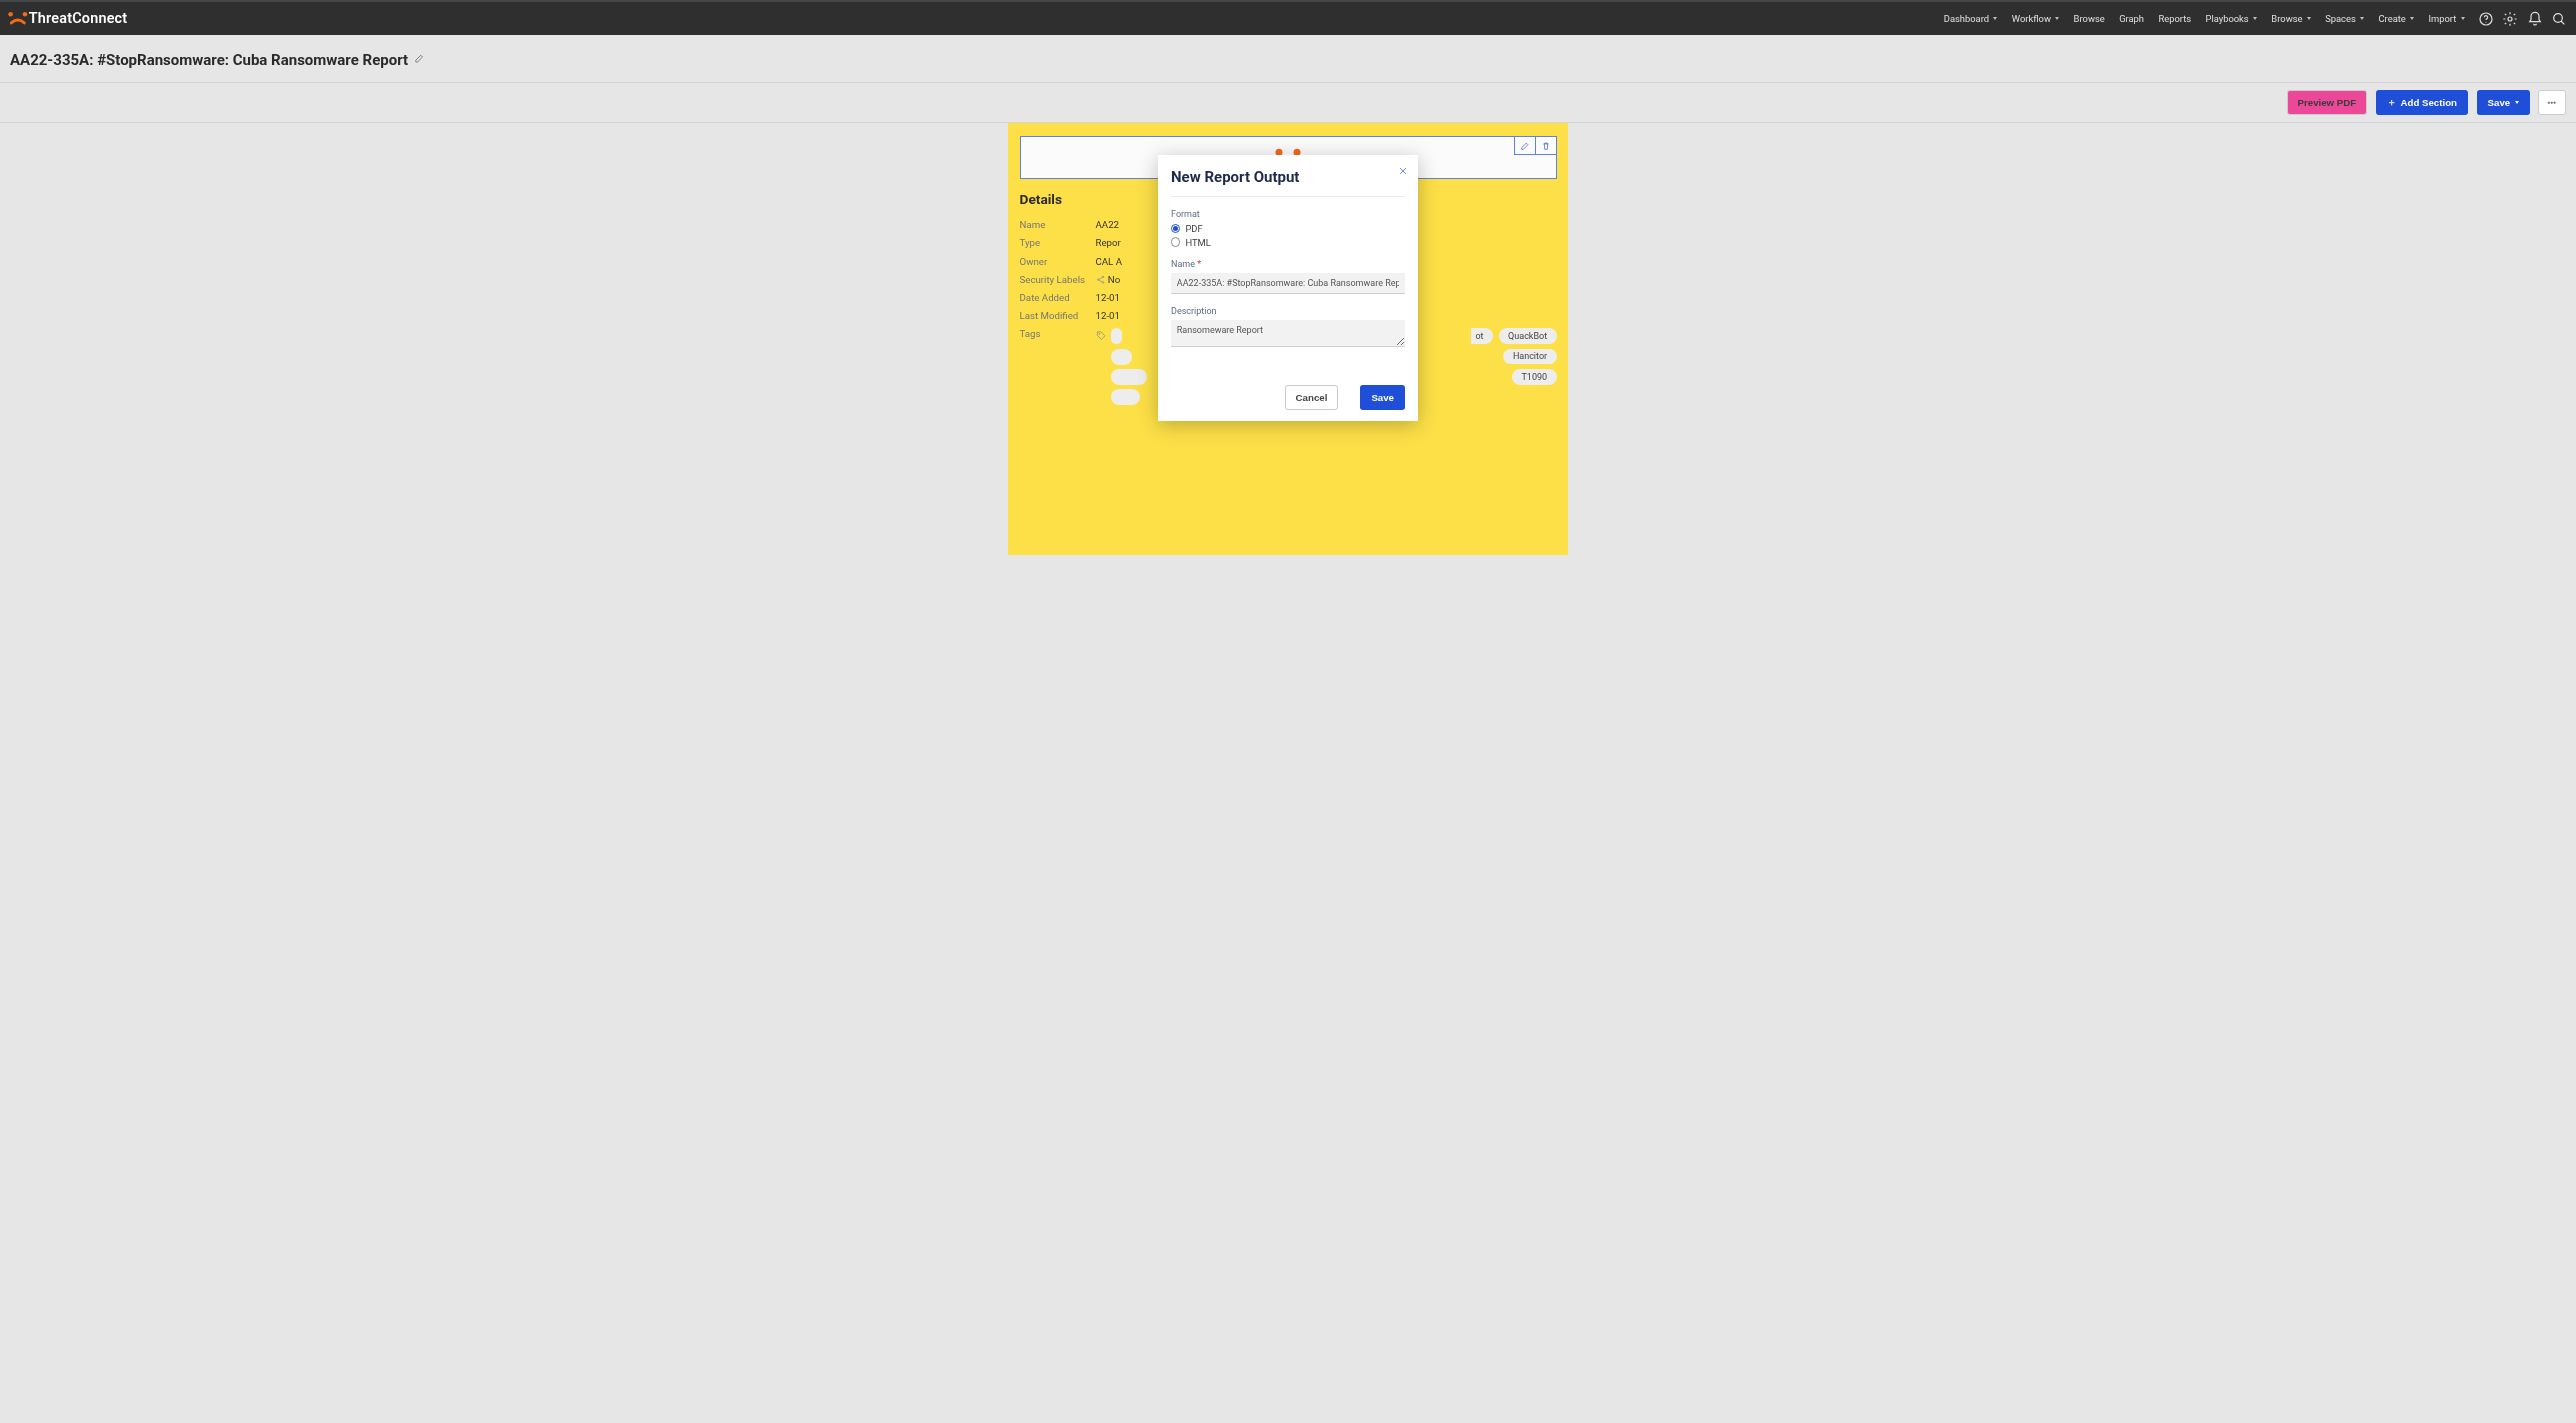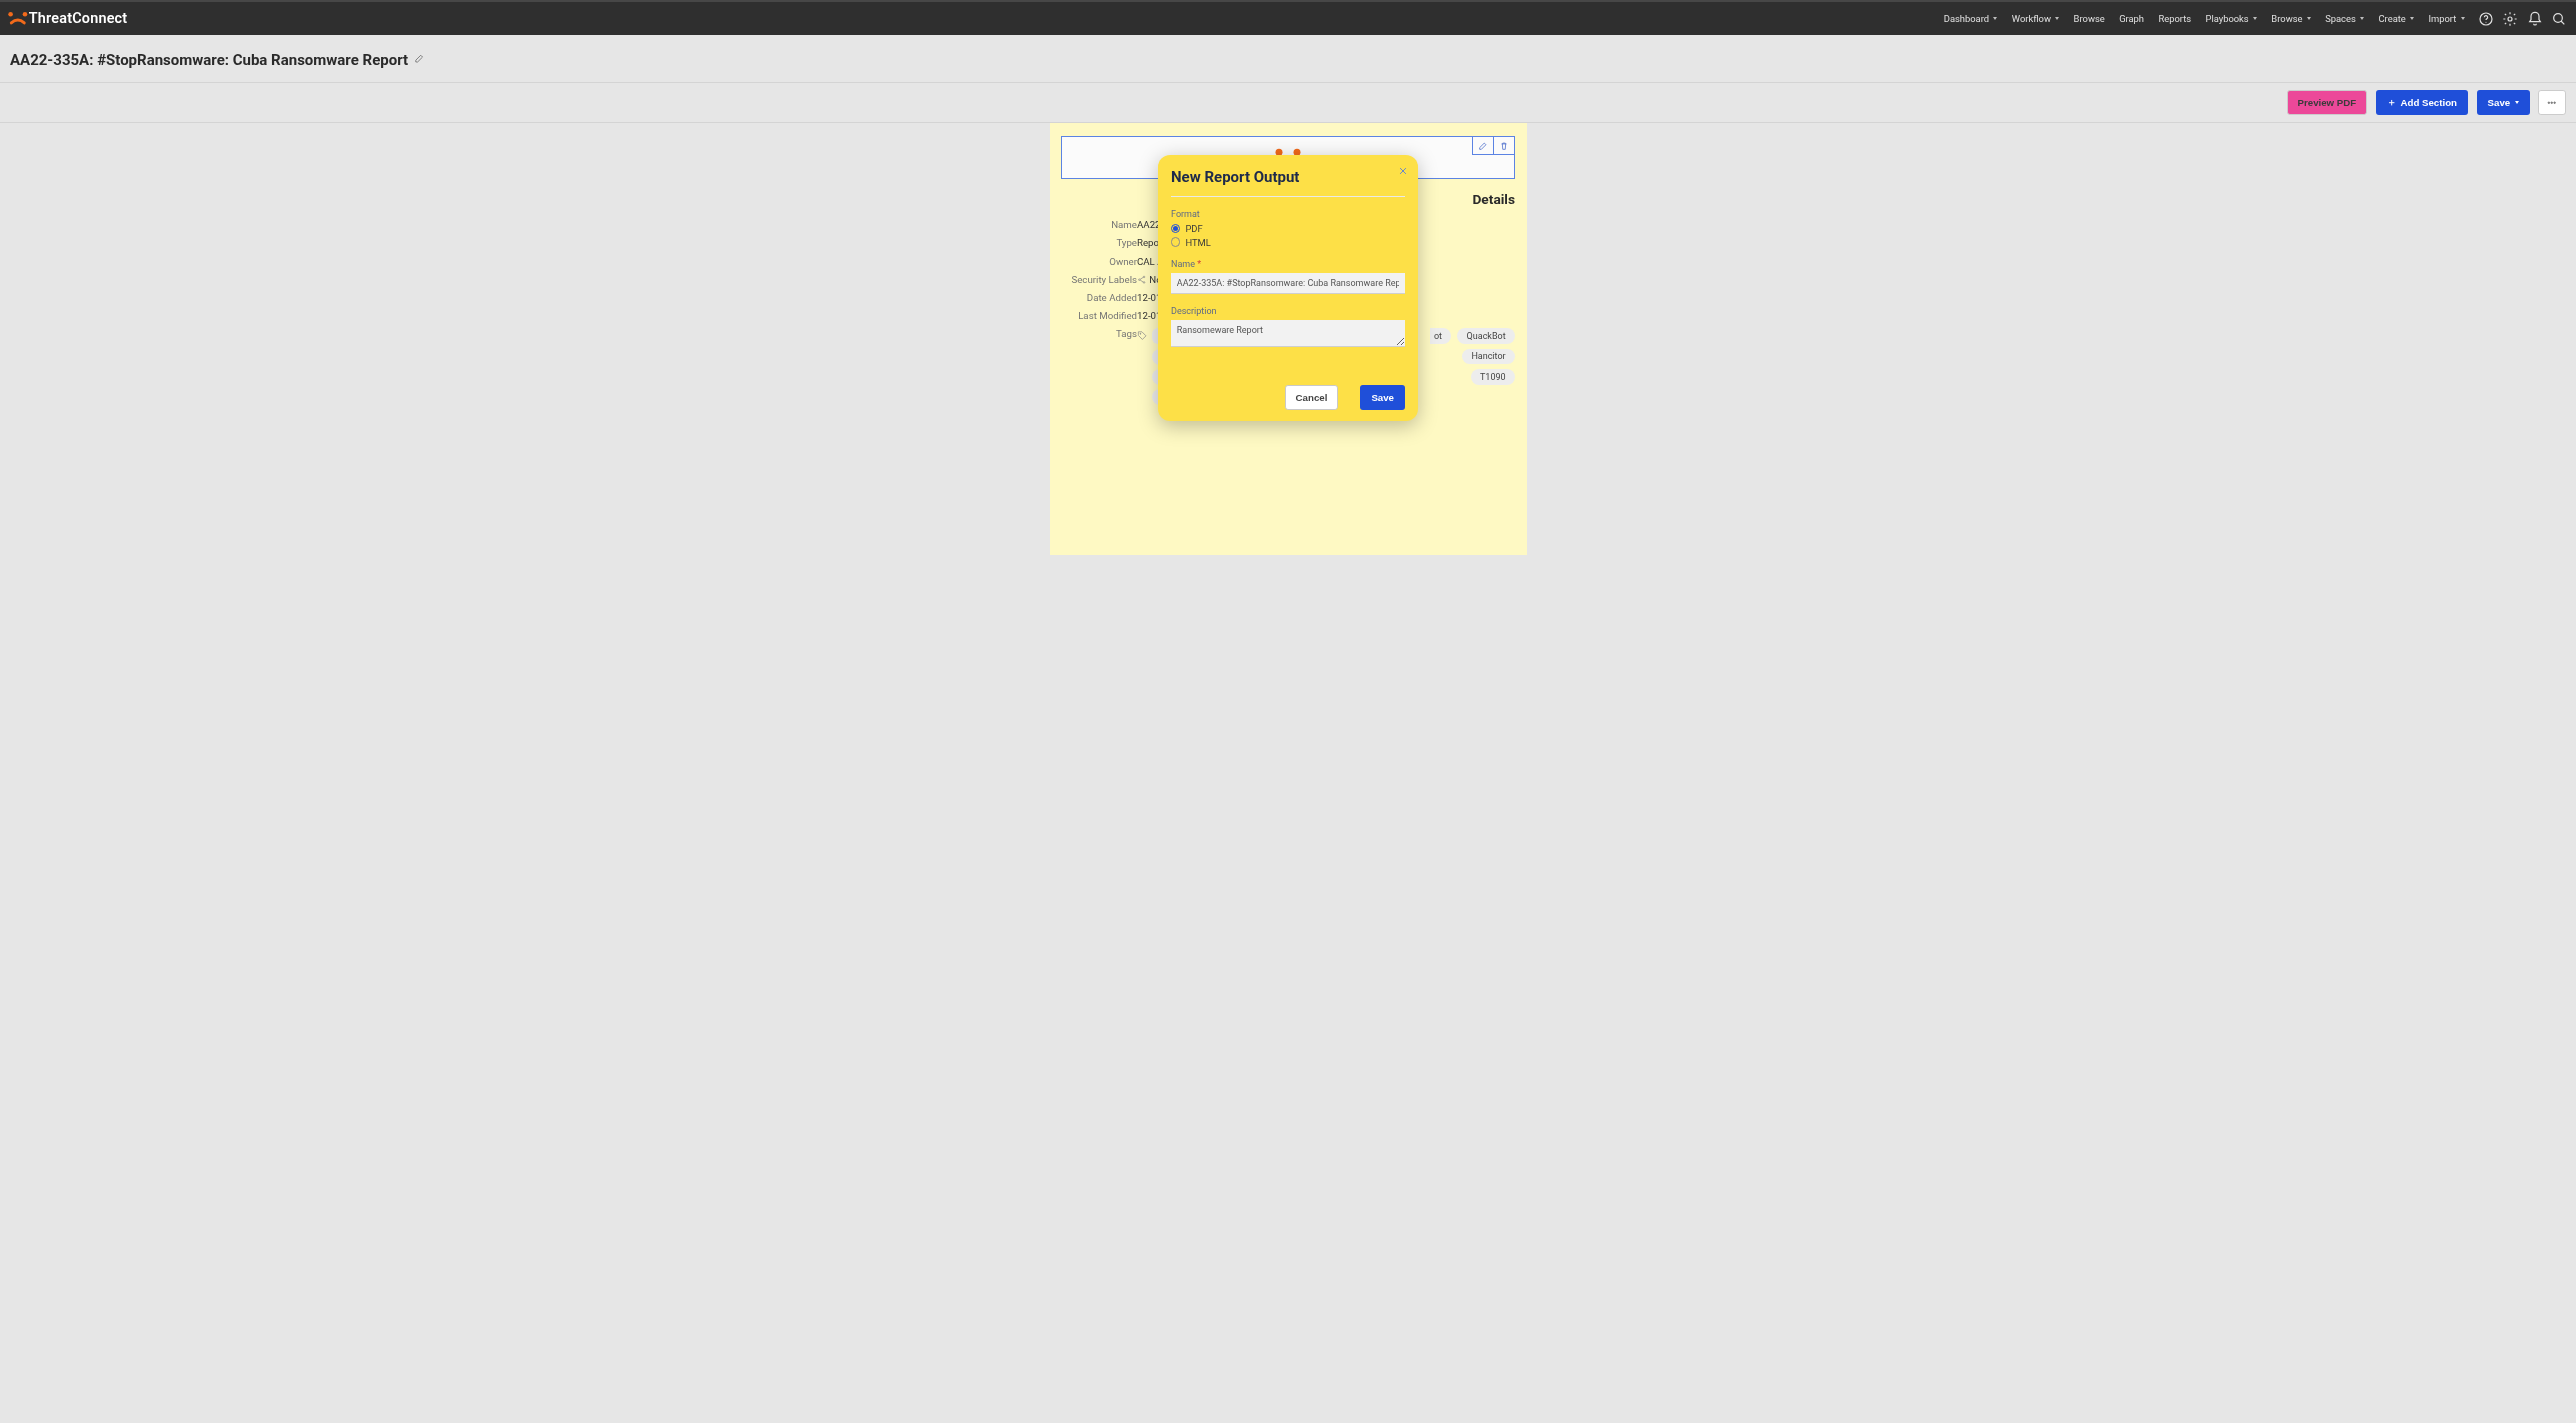--- a/index.html
+++ b/index.html
@@ -21,36 +21,36 @@
 .pencil-sm svg { stroke: #696969; fill: none; stroke-width: 1.8; width: 10.8px; height: 10.8px; cursor: pointer; }
 
 .actionbar { background: #e6e6e6; padding: 7.2px 10px; border-bottom: 0.7px solid #d4d4d4; display: flex; justify-content: flex-end; gap: 8.6px; }
 .btn { border-radius: 2.9px; font-size: 9.7px; font-weight: 600; padding: 5.8px 10px; cursor: pointer; display: inline-flex; align-items: center; gap: 4.3px; border: 0.7px solid transparent; }
 .btn-outline { background: #ec4899; color: #3b3b3b; border-color: #ccc; }
 .btn-primary { background: #1f4fd9; color: #fff; }
 .btn-icon { background: #fff; border: 0.7px solid #ccc; padding: 5.8px 7.2px; }
 .btn-icon svg { stroke: #777; fill: none; stroke-width: 2; }
 
 .canvas { display: flex; justify-content: center; padding: 0; }
-.paper { background: #fef9c3; width: 477px; min-height: 432px; padding: 13px 11.5px; text-align: right; }
+.paper { background: #fde047; width: 560px; min-height: 432px; padding: 13px 11.5px; }
 .img-block { border: 0.7px solid #5b83e3; height: 43px; position: relative; display: flex; align-items: center; justify-content: center; margin-bottom: 11.5px; background: #fbfbfb; }
 .img-tools { position: absolute; top: 0; right: 0; display: flex; }
 .img-tool { width: 21px; height: 17.3px; border-left: 0.7px solid #5b83e3; border-bottom: 0.7px solid #5b83e3; display: flex; align-items: center; justify-content: center; cursor: pointer; }
 .img-tool svg { width: 10px; height: 10px; stroke: #4468c9; fill: none; stroke-width: 1.8; }
 .details-h { font-size: 13.7px; font-weight: 700; color: #2a2a2a; margin-bottom: 8.6px; }
 .detail-row { display: flex; padding: 3.6px 0; font-size: 9.7px; }
 .detail-label { width: 76px; color: #757575; }
 .detail-val { color: #333; }
 .tags-cont { display: flex; flex-wrap: wrap; gap: 5.8px; align-items: flex-start; }
 .tag-pill { background: #ededed; border-radius: 8.6px; padding: 2.9px 9.4px; font-size: 9px; color: #444; white-space: nowrap; }
 .tag-placeholder { background: #ededed; border-radius: 8.6px; height: 16px; }
 .tag-icon svg { stroke: #888; fill: none; stroke-width: 1.6; width: 10.8px; height: 10.8px; margin-top: 1.4px; }
 
 .modal-backdrop { position: fixed; inset: 0; display: flex; align-items: flex-start; justify-content: center; pointer-events: none; }
-.modal { pointer-events: auto; background: #fde047; width: 260px; border-radius: 12px; box-shadow: 0 4.3px 20px rgba(0,0,0,.25); margin-top: 155px; padding: 13px 13px 11.5px; position: relative; }
+.modal { pointer-events: auto; background: #ffffff; width: 260px; border-radius: 0; box-shadow: 0 4.3px 20px rgba(0,0,0,.25); margin-top: 155px; padding: 13px 13px 11.5px; position: relative; }
 .modal-close { position: absolute; top: 10px; right: 10px; cursor: pointer; }
 .modal-close svg { width: 10px; height: 10px; stroke: #4b76e6; stroke-width: 2; }
 .modal-title { font-size: 15px; font-weight: 700; color: #1e2a4a; padding-bottom: 10px; border-bottom: 0.7px solid #eaeaea; margin-bottom: 11.5px; }
 .form-label { font-size: 9px; color: #5e6a85; margin-bottom: 4.3px; display: block; }
 .req { color: #d43c3c; }
 .radio-row { display: flex; align-items: center; gap: 5px; font-size: 9.4px; color: #3b3b3b; margin-bottom: 2.9px; cursor: pointer; }
 .radio { width: 9.4px; height: 9.4px; border-radius: 50%; border: 1.1px solid #8a8a8a; display: inline-flex; align-items: center; justify-content: center; }
 .radio.checked { border-color: #1f4fd9; }
 .radio.checked:after { content: ""; width: 5px; height: 5px; border-radius: 50%; background: #1f4fd9; }
 .form-group { margin-bottom: 11.5px; }

